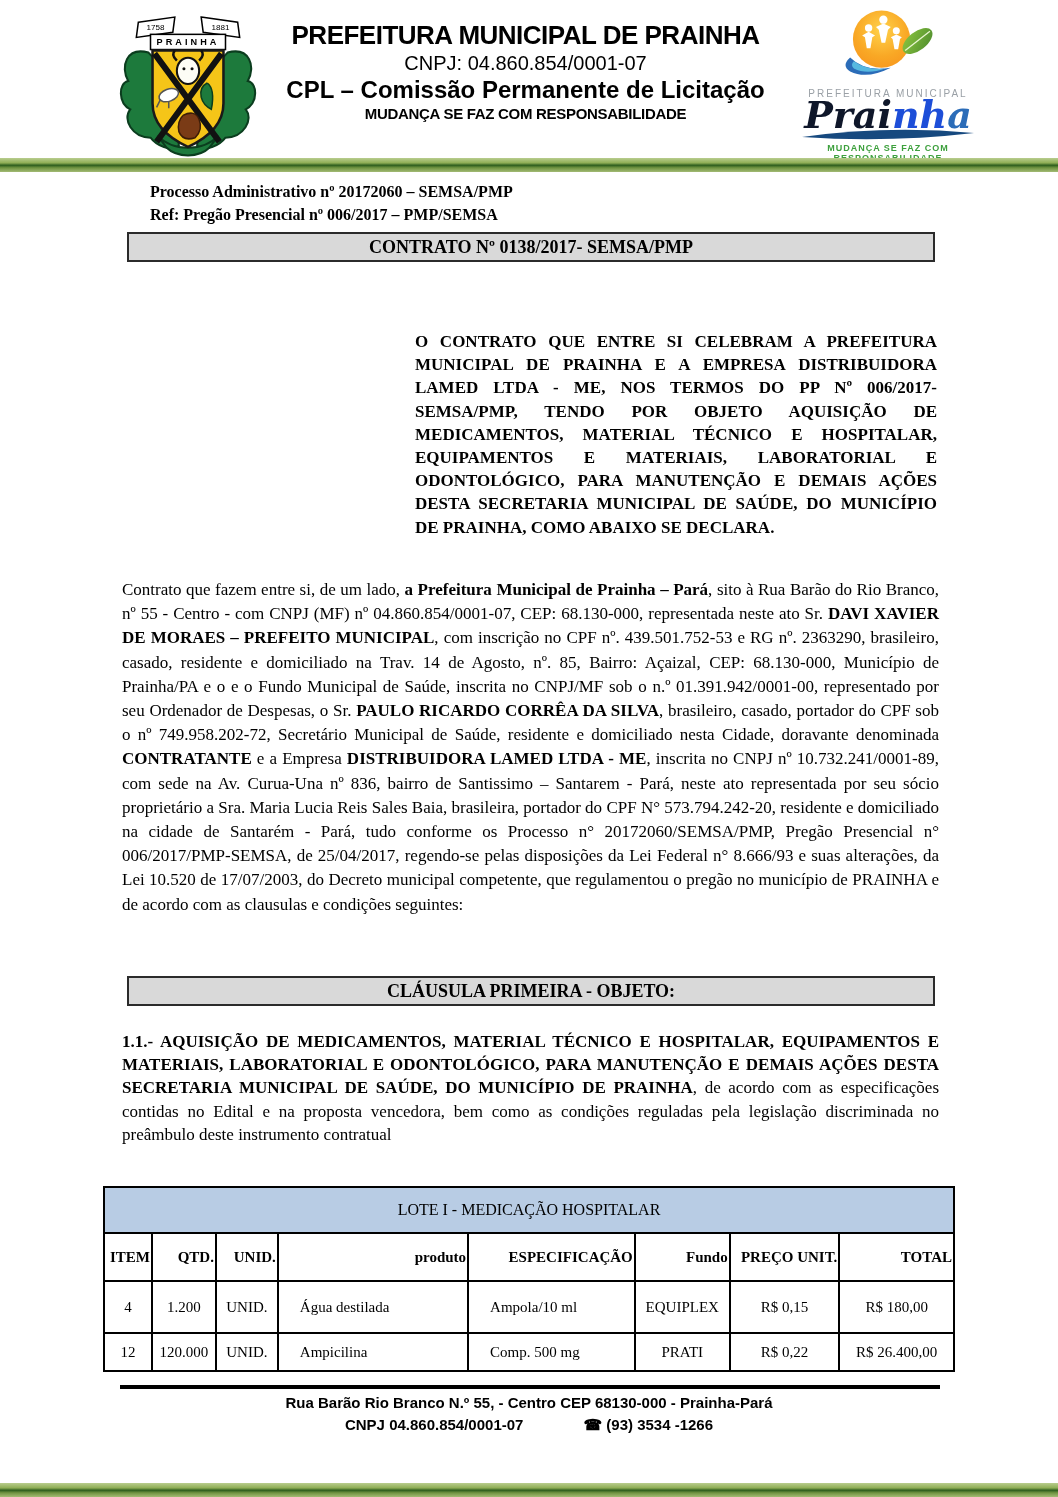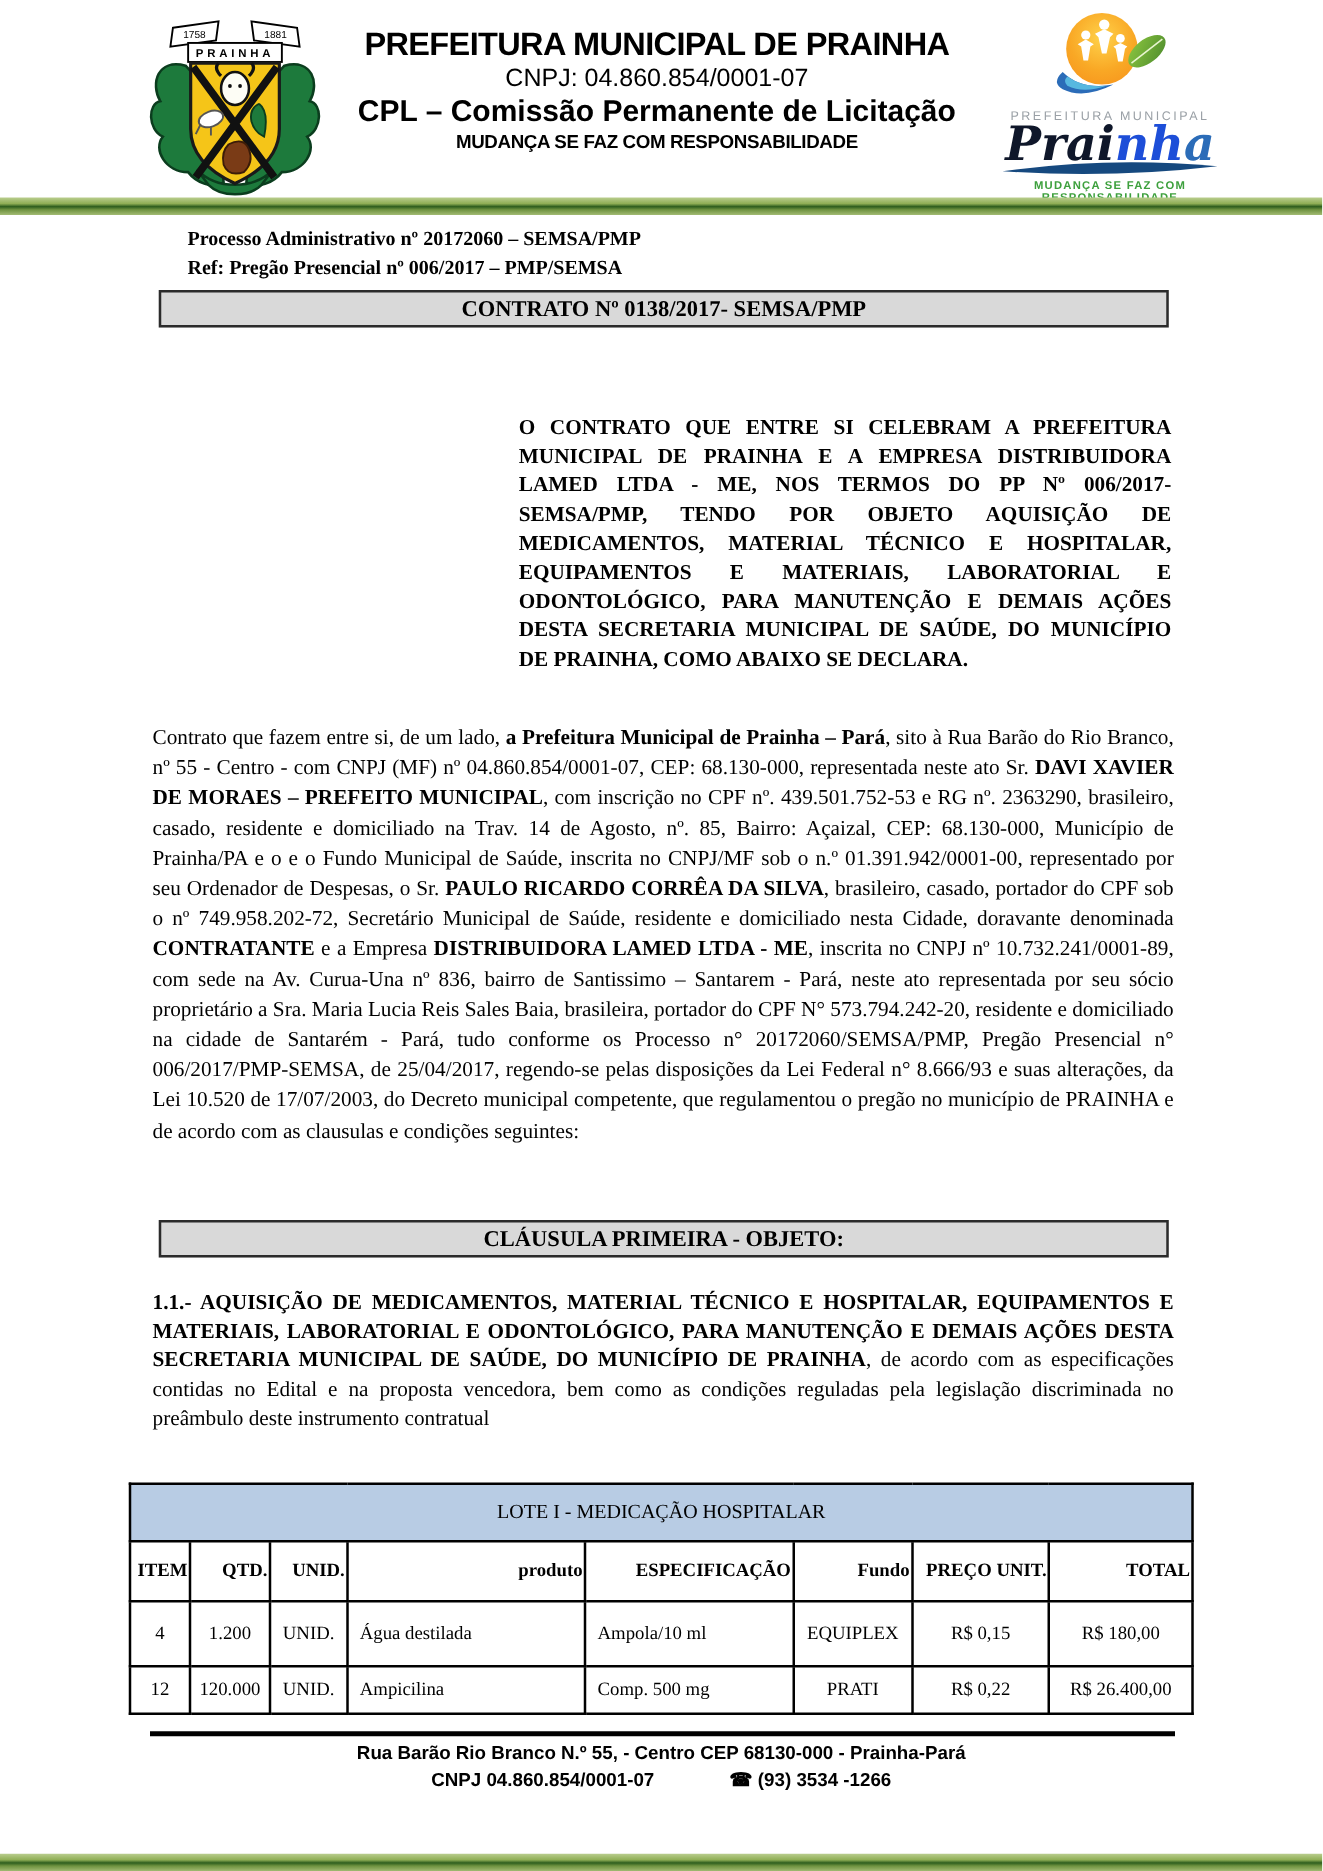--- a/index.html
+++ b/index.html
@@ -49,21 +49,21 @@
 
   
   .lot-table{position:absolute;left:103px;top:1186px;width:852px;border-collapse:collapse;
              font-size:15px;}
   .lot-table td,.lot-table th{border:2px solid #000;}
   .lot-title{background:#b8cce4;text-align:center;font-weight:normal;font-size:16px;height:40px;}
   .lot-head th{height:44px;text-align:right;font-weight:bold;background:#fff;font-size:15px;}
   .lot-row1 td{height:46px;}
   .lot-row2 td{height:32px;}
   .lot-table td{text-align:center;padding:2px 4px;}
-  .lot-table td.left{text-align:left;padding-left:9px;}
+  .lot-table td.left{text-align:left;padding-left:21px;}
 
   
   .footer-rule{position:absolute;left:120px;top:1385px;width:820px;height:4px;background:#000;}
   .footer{position:absolute;left:0;top:1392px;width:1058px;text-align:center;
           font-family:"Liberation Sans", sans-serif;font-weight:bold;font-size:15px;line-height:22px;}
   .footer .sep{display:inline-block;width:60px;}
 </style>
 </head>
 <body>
 

